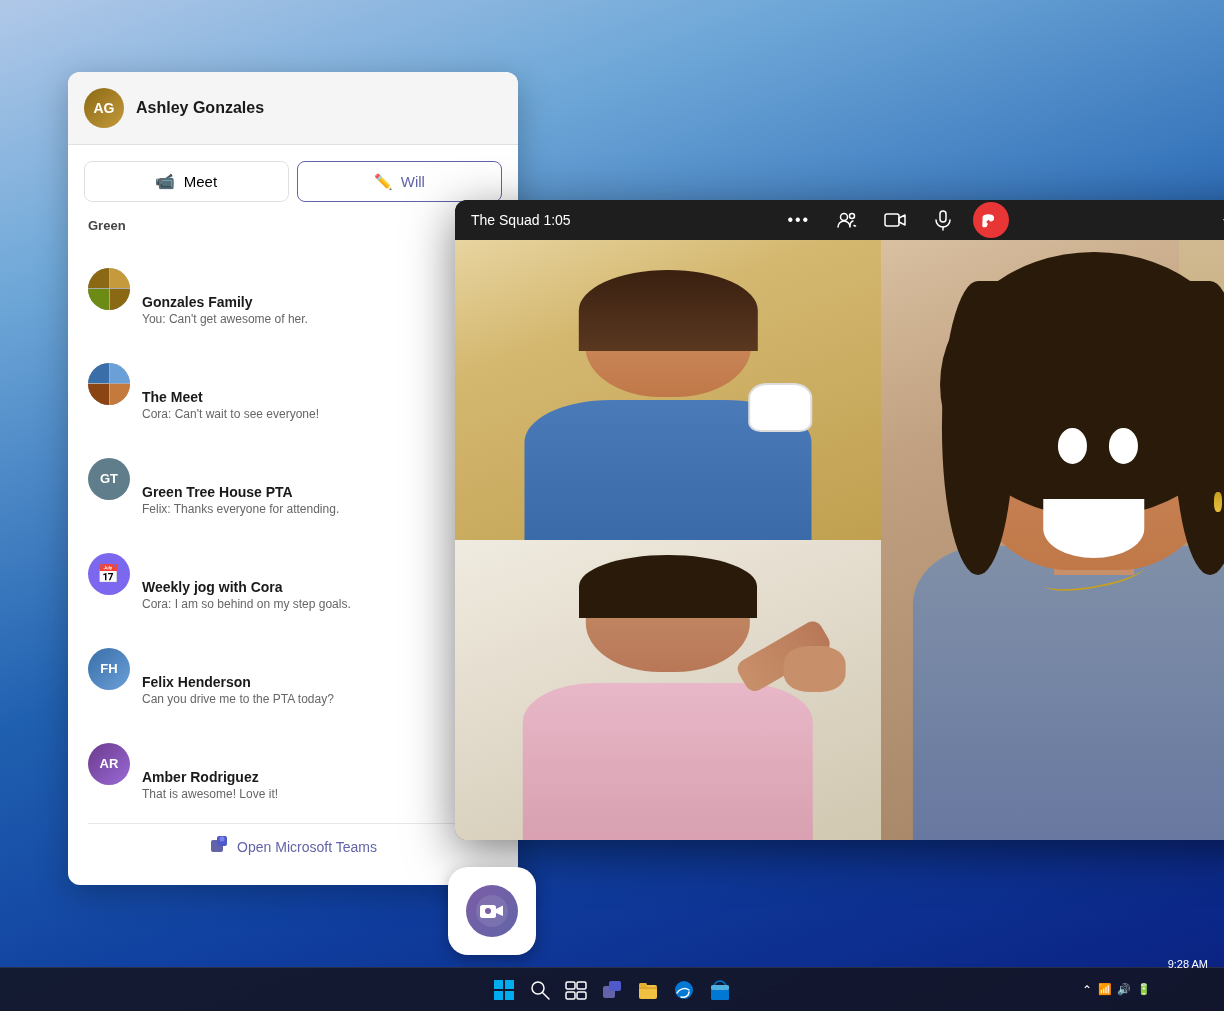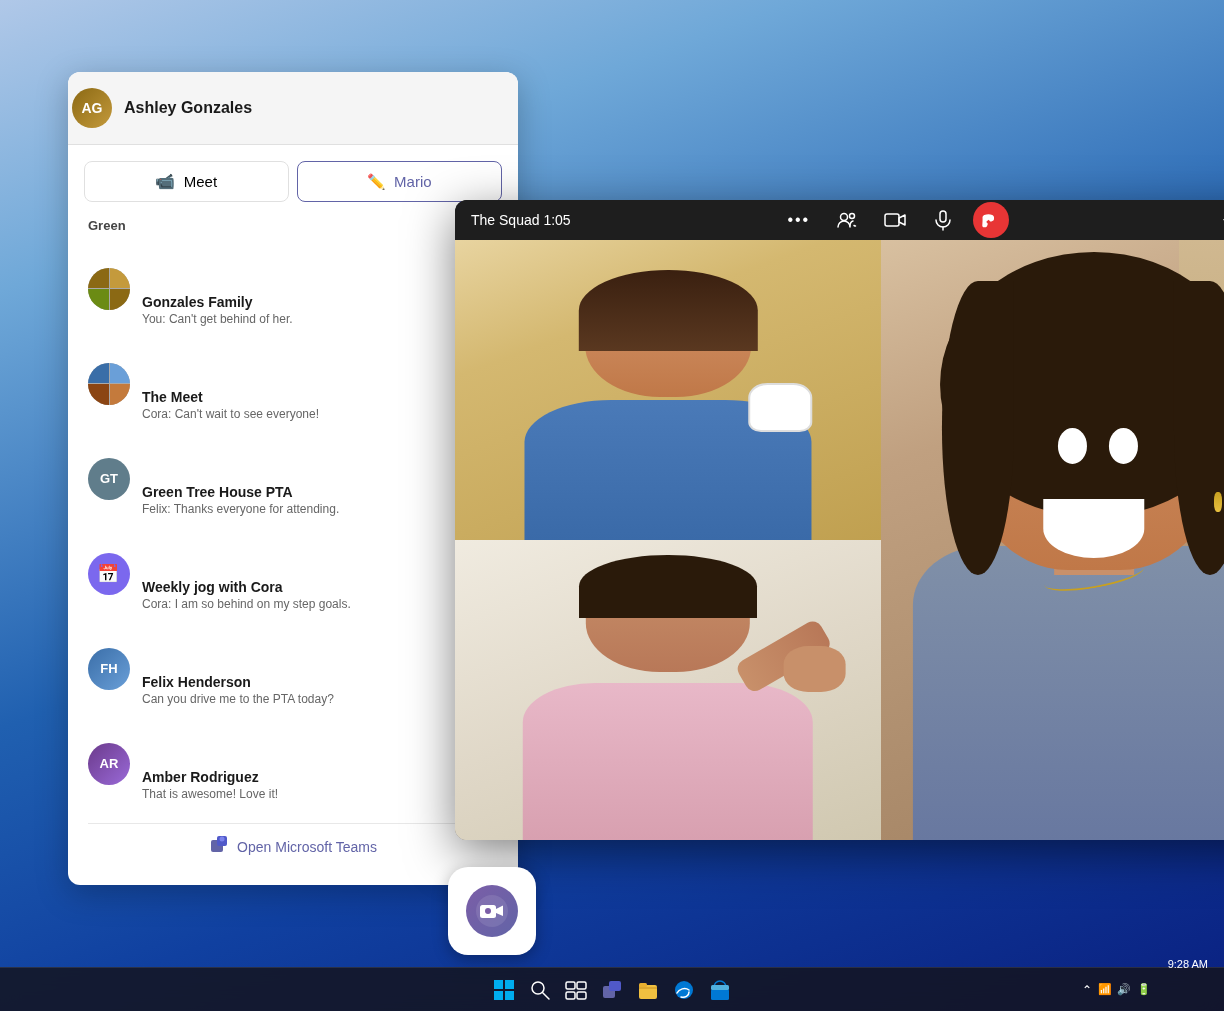--- a/index.html
+++ b/index.html
@@ -78,21 +78,21 @@
       background: white;
       border-radius: 12px;
       box-shadow: 0 8px 32px rgba(0,0,0,0.25);
       z-index: 10;
       overflow: hidden;
       padding-bottom: 16px;
     }
 
     .chat-panel-header {
       background: #f5f5f5;
-      padding: 16px 4px;
+      padding: 16px 16px;
       display: flex;
       align-items: center;
       gap: 12px;
       border-bottom: 1px solid #e0e0e0;
     }
 
     .avatar {
       width: 40px;
       height: 40px;
       border-radius: 50%;
@@ -397,38 +397,38 @@
     <span class="user-name">Ashley Gonzales</span>
   </div>
 
   <div class="tabs">
     <div class="tab">
       <span style="color:#6264a7;font-size:16px;">📹</span>
       <span>Meet</span>
     </div>
     <div class="tab active">
       <span style="color:#6264a7;font-size:15px;">✏️</span>
-      <span>Mario</span>
+      <span>Will</span>
     </div>
   </div>
 
   <div class="recent-label">Green</div>
 
   <div class="chat-list">
 
     <div class="chat-item">
       <div class="avatar-group" style="width:42px;height:42px;border-radius:50%;overflow:hidden;display:grid;grid-template-columns:1fr 1fr;gap:1px;background:#aaa;flex-shrink:0;">
         <div class="avatar-group-cell" style="background:#8b6914;"></div>
         <div class="avatar-group-cell" style="background:#c49a3c;"></div>
         <div class="avatar-group-cell" style="background:#6b8b14;"></div>
         <div class="avatar-group-cell" style="background:#8b6914;"></div>
       </div>
       <div class="chat-item-info">
         <div class="chat-item-name">Gonzales Family</div>
-        <div class="chat-item-preview">You: Can't get behind of her.</div>
+        <div class="chat-item-preview">You: Can't get awesome of her.</div>
       </div>
     </div>
 
     <div class="chat-item">
       <div class="avatar-group" style="width:42px;height:42px;border-radius:50%;overflow:hidden;display:grid;grid-template-columns:1fr 1fr;gap:1px;background:#aaa;flex-shrink:0;">
         <div class="avatar-group-cell" style="background:#3a6ea8;"></div>
         <div class="avatar-group-cell" style="background:#6a9fd8;"></div>
         <div class="avatar-group-cell" style="background:#8b4513;"></div>
         <div class="avatar-group-cell" style="background:#c47a3c;"></div>
       </div>

